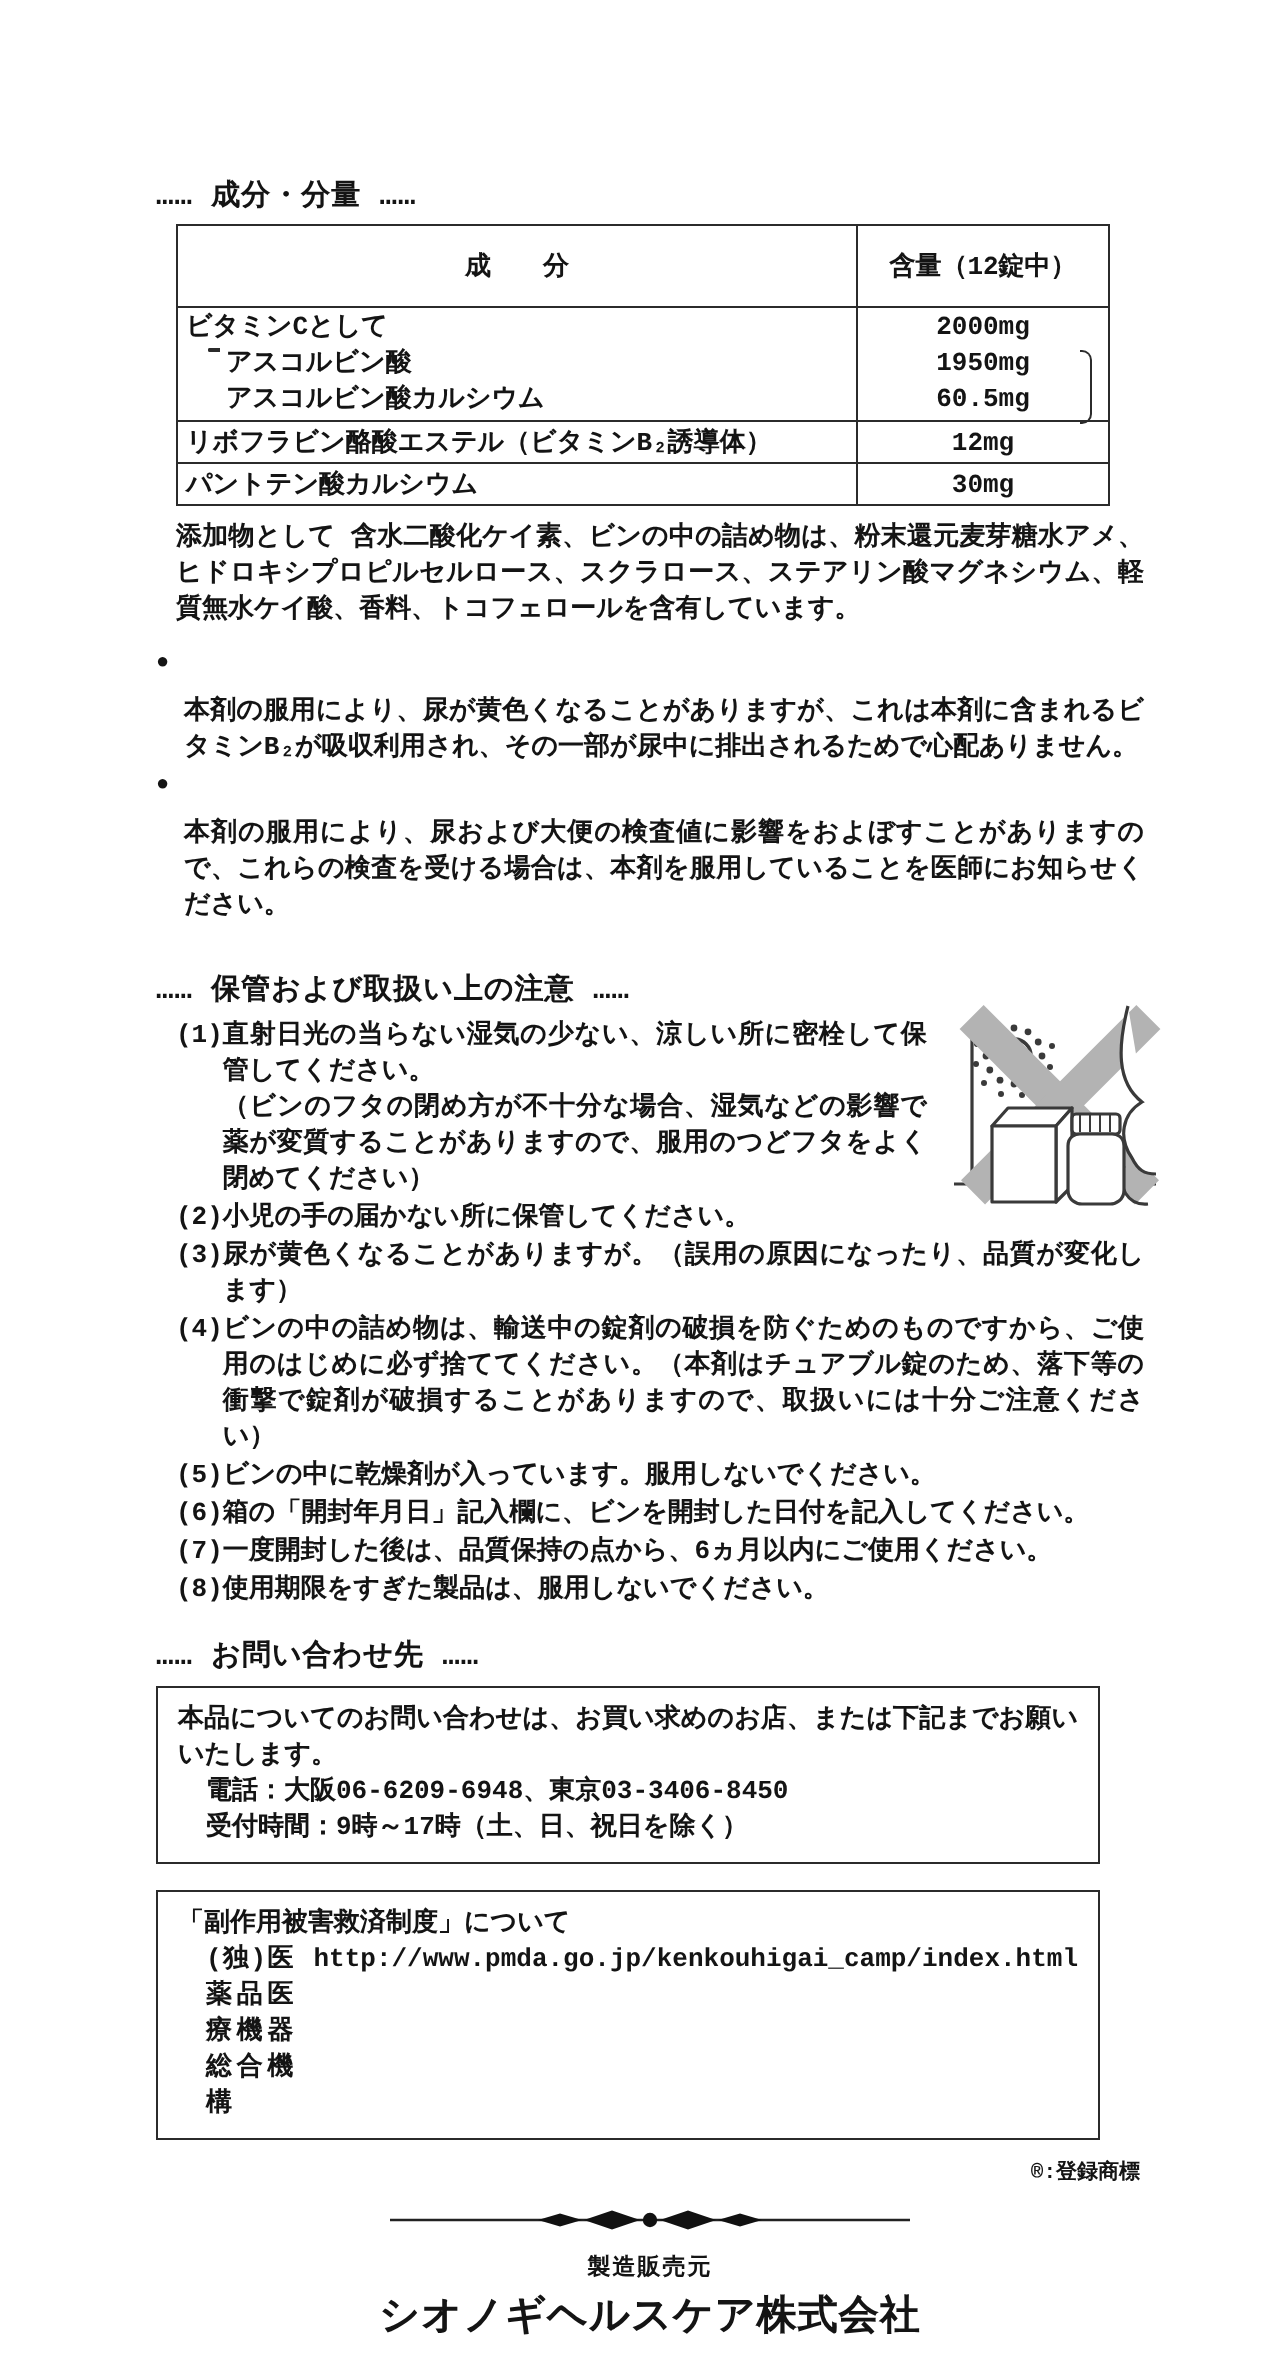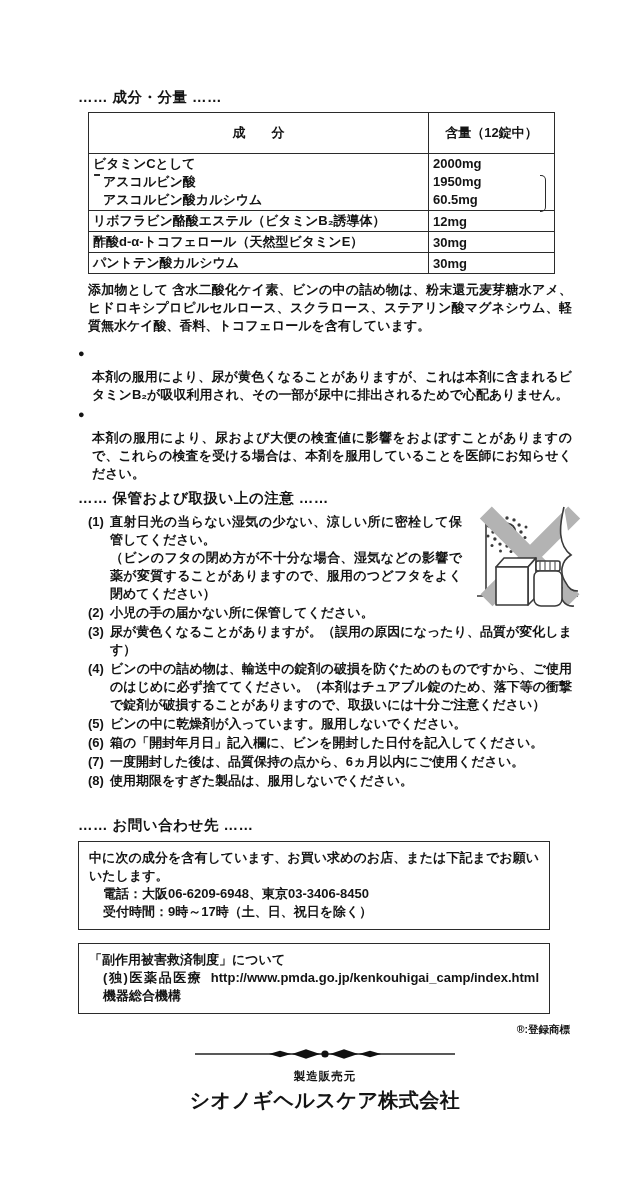--- a/index.html
+++ b/index.html
@@ -1,61 +1,61 @@
 <!DOCTYPE html>
 <html lang="ja"><head>
 <meta charset="utf-8">
 <style>
   html,body{margin:0;padding:0;}
   body{
     width:640px;height:1186px;background:#ffffff;overflow:hidden;
     font-family:"Liberation Sans","DejaVu Sans",sans-serif;
     color:#141414;-webkit-font-smoothing:antialiased;
   }
-  .sheet{position:relative;width:640px;height:834px;}
+  .sheet{position:relative;width:640px;height:834px;font-family:Liberation Mono, monospace;}
   .content{position:absolute;left:78px;top:88px;width:494px;}
 
   .sec-title{font-size:14.5px;font-weight:700;margin:0 0 5px 0;letter-spacing:.5px;}
   .body{font-size:13px;line-height:18px;font-weight:600;text-align:justify;}
   .indent{margin-left:10px;}
   p{margin:0;}
   .pre{white-space:pre-line;}
 
   
   table.comp-table{border-collapse:collapse;margin:4px 0 0 10px;width:466px;table-layout:fixed;}
   table.comp-table th,table.comp-table td{border:1.4px solid #2b2b2b;font-size:13px;font-weight:600;padding:1px 4px;}
   table.comp-table th{font-weight:700;text-align:center;height:20px;padding:10px;}
   col.c1{width:340px;}col.c2{width:126px;}
   td.name-cell{text-align:left;padding-left:6px;}
-  td.val-cell{text-align:left;position:relative;}
-  .sub-wrap{display:flex;align-items:flex-start;margin-left:1px;}
+  td.val-cell{text-align:center;position:relative;}
+  .sub-wrap{display:flex;align-items:flex-start;margin-left:11px;}
   .bracket-left{display:inline-block;width:5px;border:1.4px solid #2b2b2b;border-right:none;
     border-top-left-radius:5px;border-bottom-left-radius:5px;margin:1px 3px 1px 0;}
   .bracket-right{position:absolute;right:8px;top:21px;height:35px;width:5px;
     border:1.4px solid #2b2b2b;border-left:none;border-top-right-radius:5px;border-bottom-right-radius:5px;}
   .row-line{line-height:18px;}
 
   .additives{margin:7px 0 0 10px;}
 
   .bullet-list{margin-top:9px;}
   .bullet-item{display:flex;margin-bottom:1px;}
   .bullet-item .marker{flex:0 0 14px;font-size:11px;line-height:18px;}
   .bullet-item .btext{flex:1;margin-top:24px;}
 
   
-  .storage{margin-top:6px;position:relative;}
+  .storage{margin-top:23px;position:relative;}
   .num-list{margin-top:2px;}
   .num-item{display:flex;margin-bottom:1px;}
   .num-item .num{flex:0 0 32px;padding-left:10px;box-sizing:border-box;font-size:13px;line-height:18px;font-weight:600;}
   .num-item .ntext{flex:1;}
   .num-item.narrow .ntext{max-width:352px;}
   .illustration{position:absolute;top:14px;right:-10px;width:108px;height:114px;}
 
   
-  .contact{margin-top:26px;}
+  .contact{margin-top:14px;}
   .info-box{border:1.4px solid #2b2b2b;margin-top:6px;padding:7px 10px 8px 10px;width:472px;box-sizing:border-box;}
   .info-box .co{margin-left:14px;}
   .box-gap{margin-top:13px;}
   .url-line{display:flex;gap:10px;}
 
   
   .trademark{font-size:10.5px;font-weight:600;text-align:right;margin-top:9px;padding-right:2px;}
   .divider-wrap{text-align:center;margin-top:10px;}
   .maker-label{text-align:center;font-size:11.5px;font-weight:700;margin-top:4px;letter-spacing:1px;}
   .company{text-align:center;font-size:20px;font-weight:700;margin-top:3px;letter-spacing:.5px;}
@@ -96,24 +96,20 @@
             <td class="val-cell">
               <div class="row-line">2000mg</div>
               <div class="row-line">1950mg</div>
               <div class="row-line">60.5mg</div>
               <span class="bracket-right"></span>
             </td>
           </tr>
           <tr>
             <td class="name-cell">リボフラビン酪酸エステル（ビタミンB₂誘導体）</td>
             <td class="val-cell">12mg</td>
-          </tr>
-          <tr>
-            <td class="name-cell">酢酸d-α-トコフェロール（天然型ビタミンE）</td>
-            <td class="val-cell">30mg</td>
           </tr>
           <tr>
             <td class="name-cell">パントテン酸カルシウム</td>
             <td class="val-cell">30mg</td>
           </tr>
         </tbody>
       </table>
 
       <p class="body additives">添加物として 含水二酸化ケイ素、ビンの中の詰め物は、粉末還元麦芽糖水アメ、ヒドロキシプロピルセルロース、スクラロース、ステアリン酸マグネシウム、軽質無水ケイ酸、香料、トコフェロールを含有しています。</p>
 
@@ -215,21 +211,21 @@
           <span class="num">(8)</span>
           <div class="body pre ntext">使用期限をすぎた製品は、服用しないでください。</div>
         </div>
       </div>
     </div>
 
     <div class="contact">
       <h2 class="sec-title">…… お問い合わせ先 ……</h2>
 
       <div class="info-box">
-        <p class="body">中に次の成分を含有しています、お買い求めのお店、または下記までお願いいたします。</p>
+        <p class="body">本品についてのお問い合わせは、お買い求めのお店、または下記までお願いいたします。</p>
         <p class="body co">電話：大阪06-6209-6948、東京03-3406-8450</p>
         <p class="body co">受付時間：9時～17時（土、日、祝日を除く）</p>
       </div>
 
       <div class="info-box box-gap">
         <p class="body">「副作用被害救済制度」について</p>
         <div class="body co url-line">
           <span>(独)医薬品医療機器総合機構</span>
           <span>http://www.pmda.go.jp/kenkouhigai_camp/index.html</span>
         </div>

